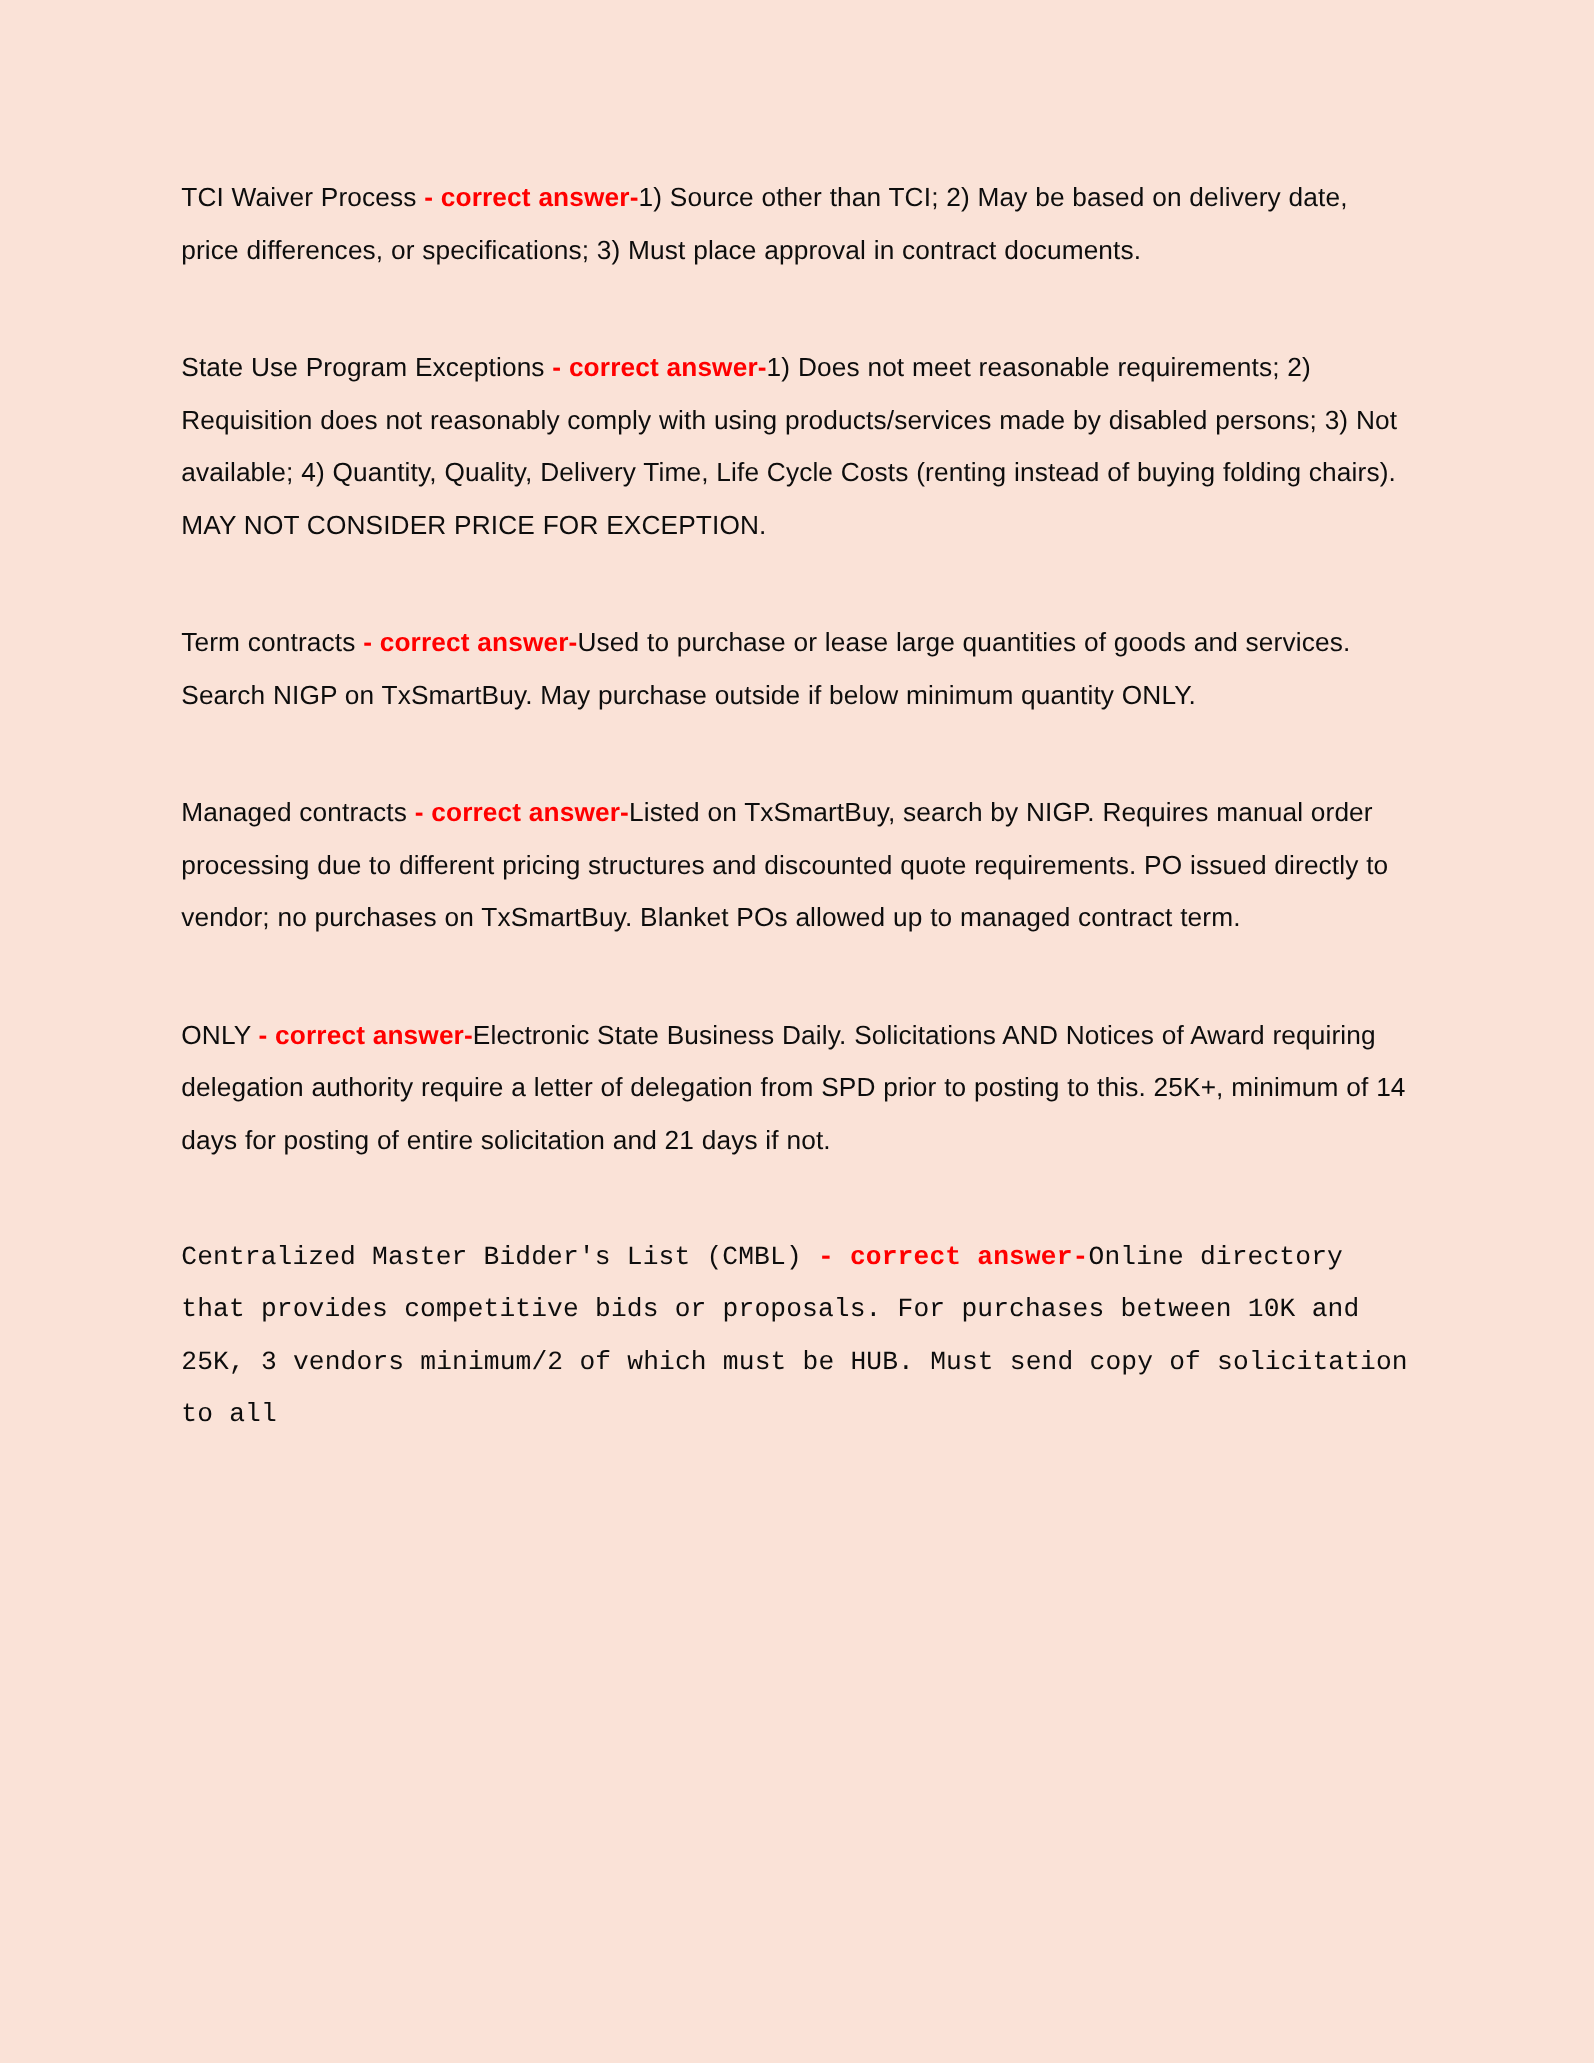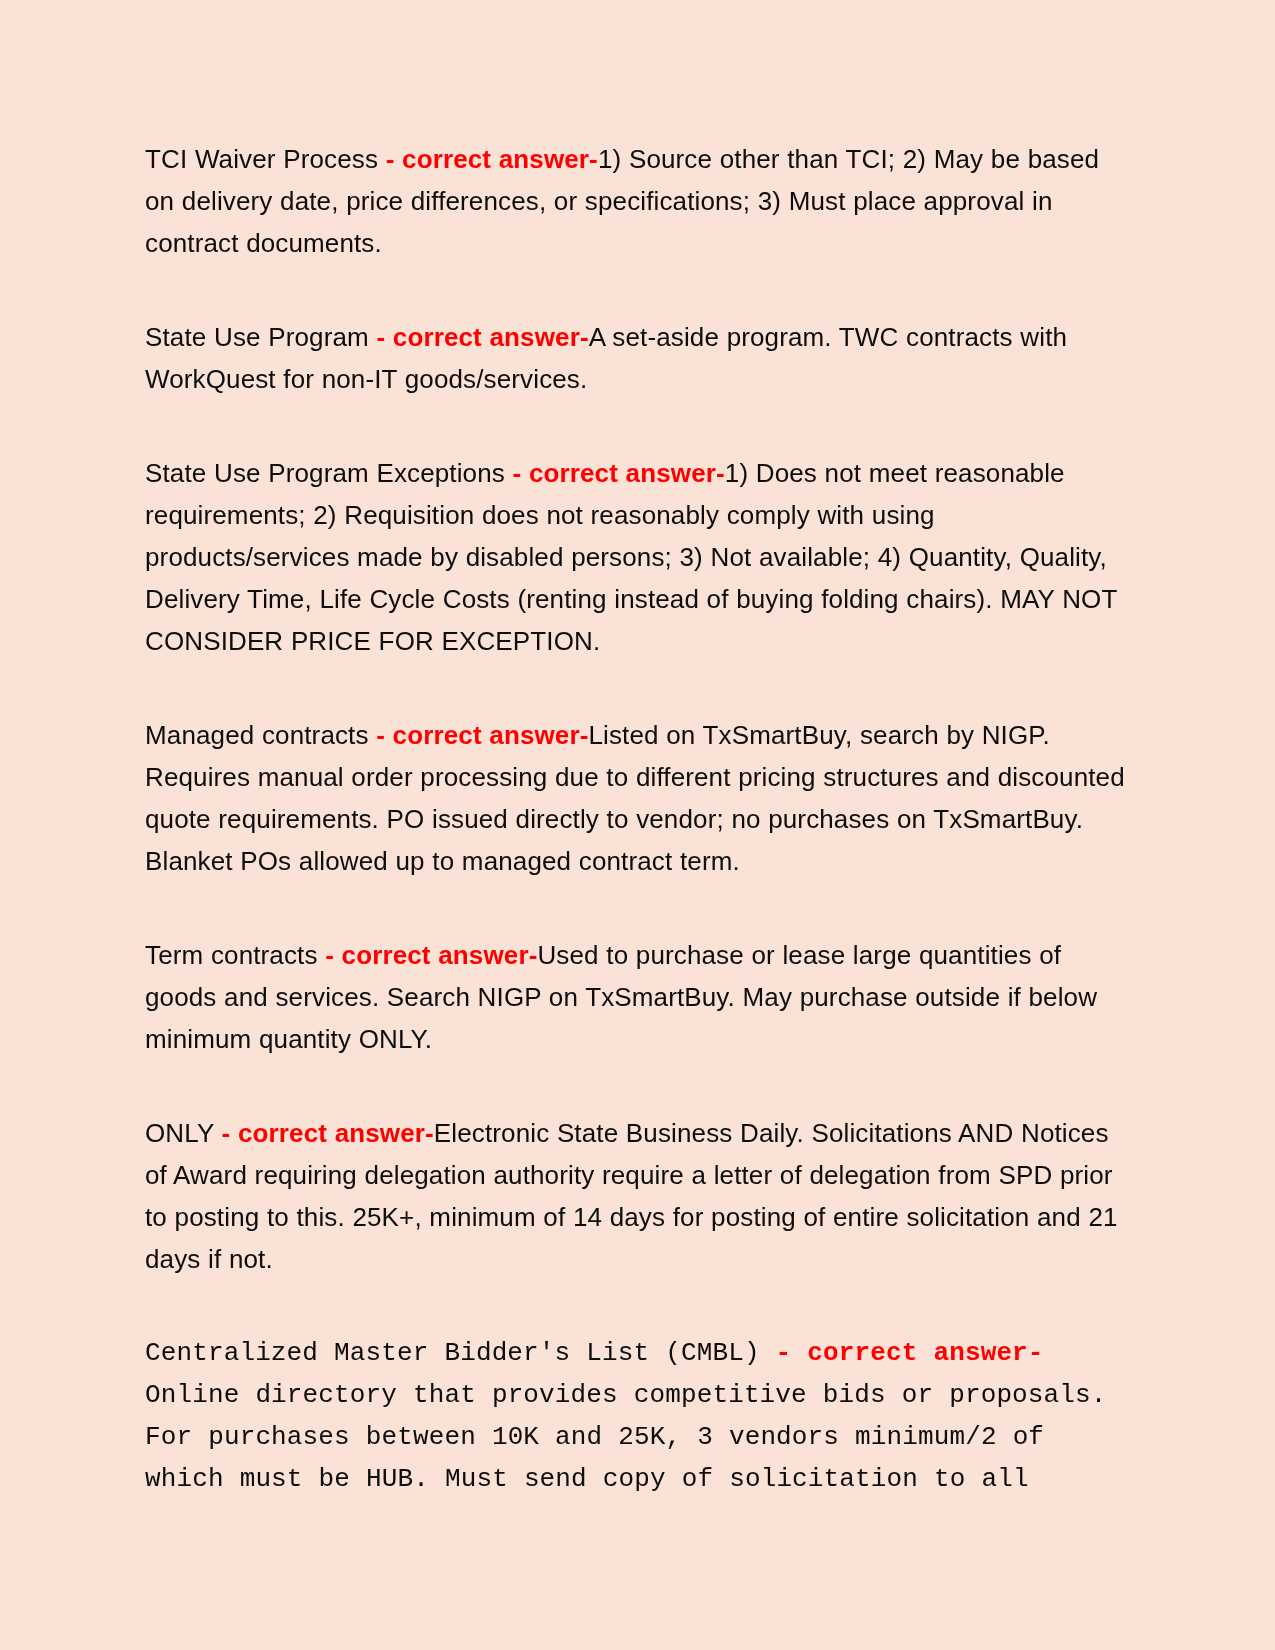--- a/index.html
+++ b/index.html
@@ -16,21 +16,21 @@
   #page {
     position: relative;
     width: 1275px;
     height: 1650px;
     background: #fae2d7;
     box-sizing: border-box;
     padding: 138px 145px 0 145px;
     overflow: hidden;
   }
   .qa-block {
-    font-size: 26px;
+    font-size: 21px;
     line-height: 42px;
     color: #0d0d0d;
     letter-spacing: 0.005em;
     margin: 0 0 52px 0;
     text-align: left;
     word-spacing: 0.01em;
   }
   .qa-block:last-child {
     margin-bottom: 0;
     font-family: Liberation Mono, monospace;
@@ -48,34 +48,31 @@
 </style>
 </head>
 <body>
 
 <div id="page">
 
   <p class="qa-block">
     <span class="term">TCI Waiver Process </span><span class="marker">- correct answer-</span><span class="answer">1) Source other than TCI; 2) May be based on delivery date, price differences, or specifications; 3) Must place approval in contract documents.</span>
   </p>
 
-  <p class="qa-block">
-    <span class="term">State Use Program </span><span class="marker">- correct answer-</span><span class="answer">A set-aside program. TWC contracts with WorkQuest for non-IT goods/services.</span>
-  </p>
 
   <p class="qa-block">
     <span class="term">State Use Program Exceptions </span><span class="marker">- correct answer-</span><span class="answer">1) Does not meet reasonable requirements; 2) Requisition does not reasonably comply with using products/services made by disabled persons; 3) Not available; 4) Quantity, Quality, Delivery Time, Life Cycle Costs (renting instead of buying folding chairs). MAY NOT CONSIDER PRICE FOR EXCEPTION.</span>
   </p>
 
   <p class="qa-block">
-    <span class="term">Managed contracts </span><span class="marker">- correct answer-</span><span class="answer">Listed on TxSmartBuy, search by NIGP. Requires manual order processing due to different pricing structures and discounted quote requirements. PO issued directly to vendor; no purchases on TxSmartBuy. Blanket POs allowed up to managed contract term.</span>
+    <span class="term">Term contracts </span><span class="marker">- correct answer-</span><span class="answer">Used to purchase or lease large quantities of goods and services. Search NIGP on TxSmartBuy. May purchase outside if below minimum quantity ONLY.</span>
   </p>
 
   <p class="qa-block">
-    <span class="term">Term contracts </span><span class="marker">- correct answer-</span><span class="answer">Used to purchase or lease large quantities of goods and services. Search NIGP on TxSmartBuy. May purchase outside if below minimum quantity ONLY.</span>
+    <span class="term">Managed contracts </span><span class="marker">- correct answer-</span><span class="answer">Listed on TxSmartBuy, search by NIGP. Requires manual order processing due to different pricing structures and discounted quote requirements. PO issued directly to vendor; no purchases on TxSmartBuy. Blanket POs allowed up to managed contract term.</span>
   </p>
 
   <p class="qa-block">
     <span class="term">ONLY </span><span class="marker">- correct answer-</span><span class="answer">Electronic State Business Daily. Solicitations AND Notices of Award requiring delegation authority require a letter of delegation from SPD prior to posting to this. 25K+, minimum of 14 days for posting of entire solicitation and 21 days if not.</span>
   </p>
 
   <p class="qa-block">
     <span class="term">Centralized Master Bidder's List (CMBL) </span><span class="marker">- correct answer-</span><span class="answer">Online directory that provides competitive bids or proposals. For purchases between 10K and 25K, 3 vendors minimum/2 of which must be HUB. Must send copy of solicitation to all</span>
   </p>
 

